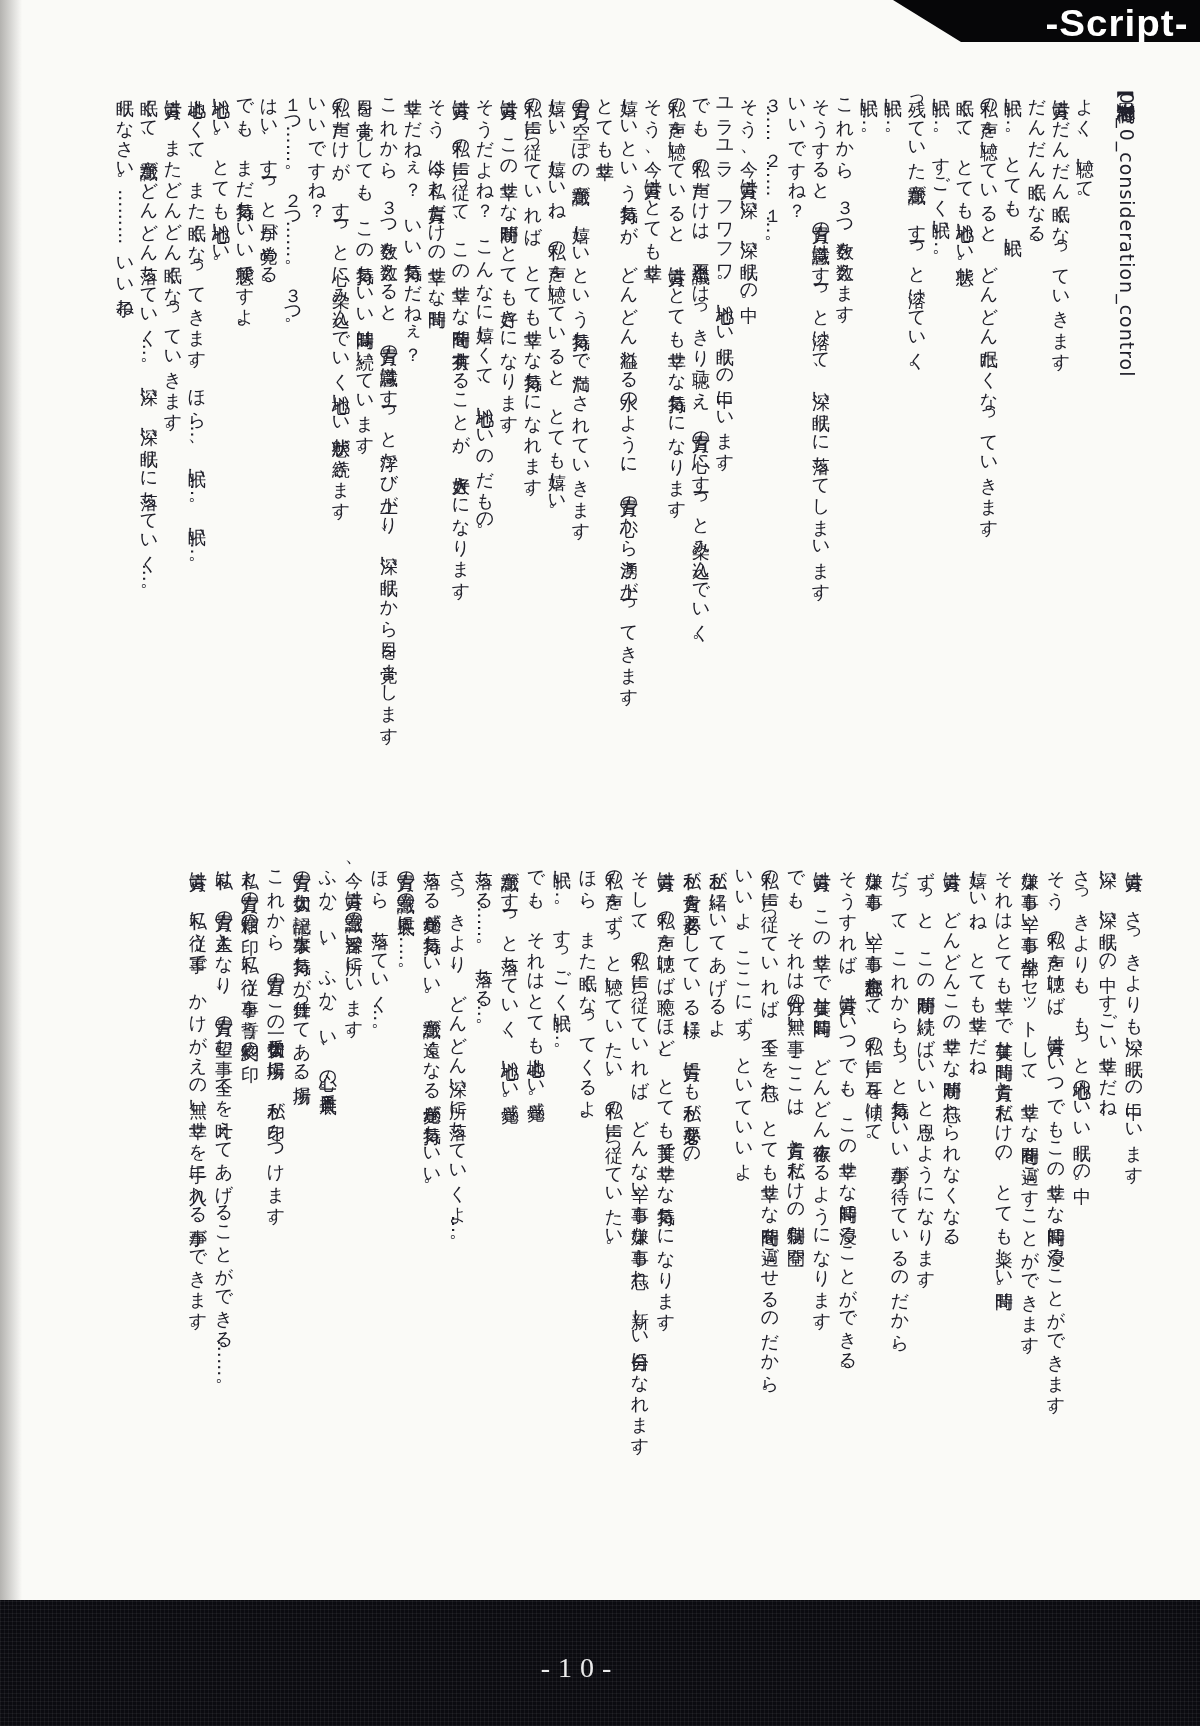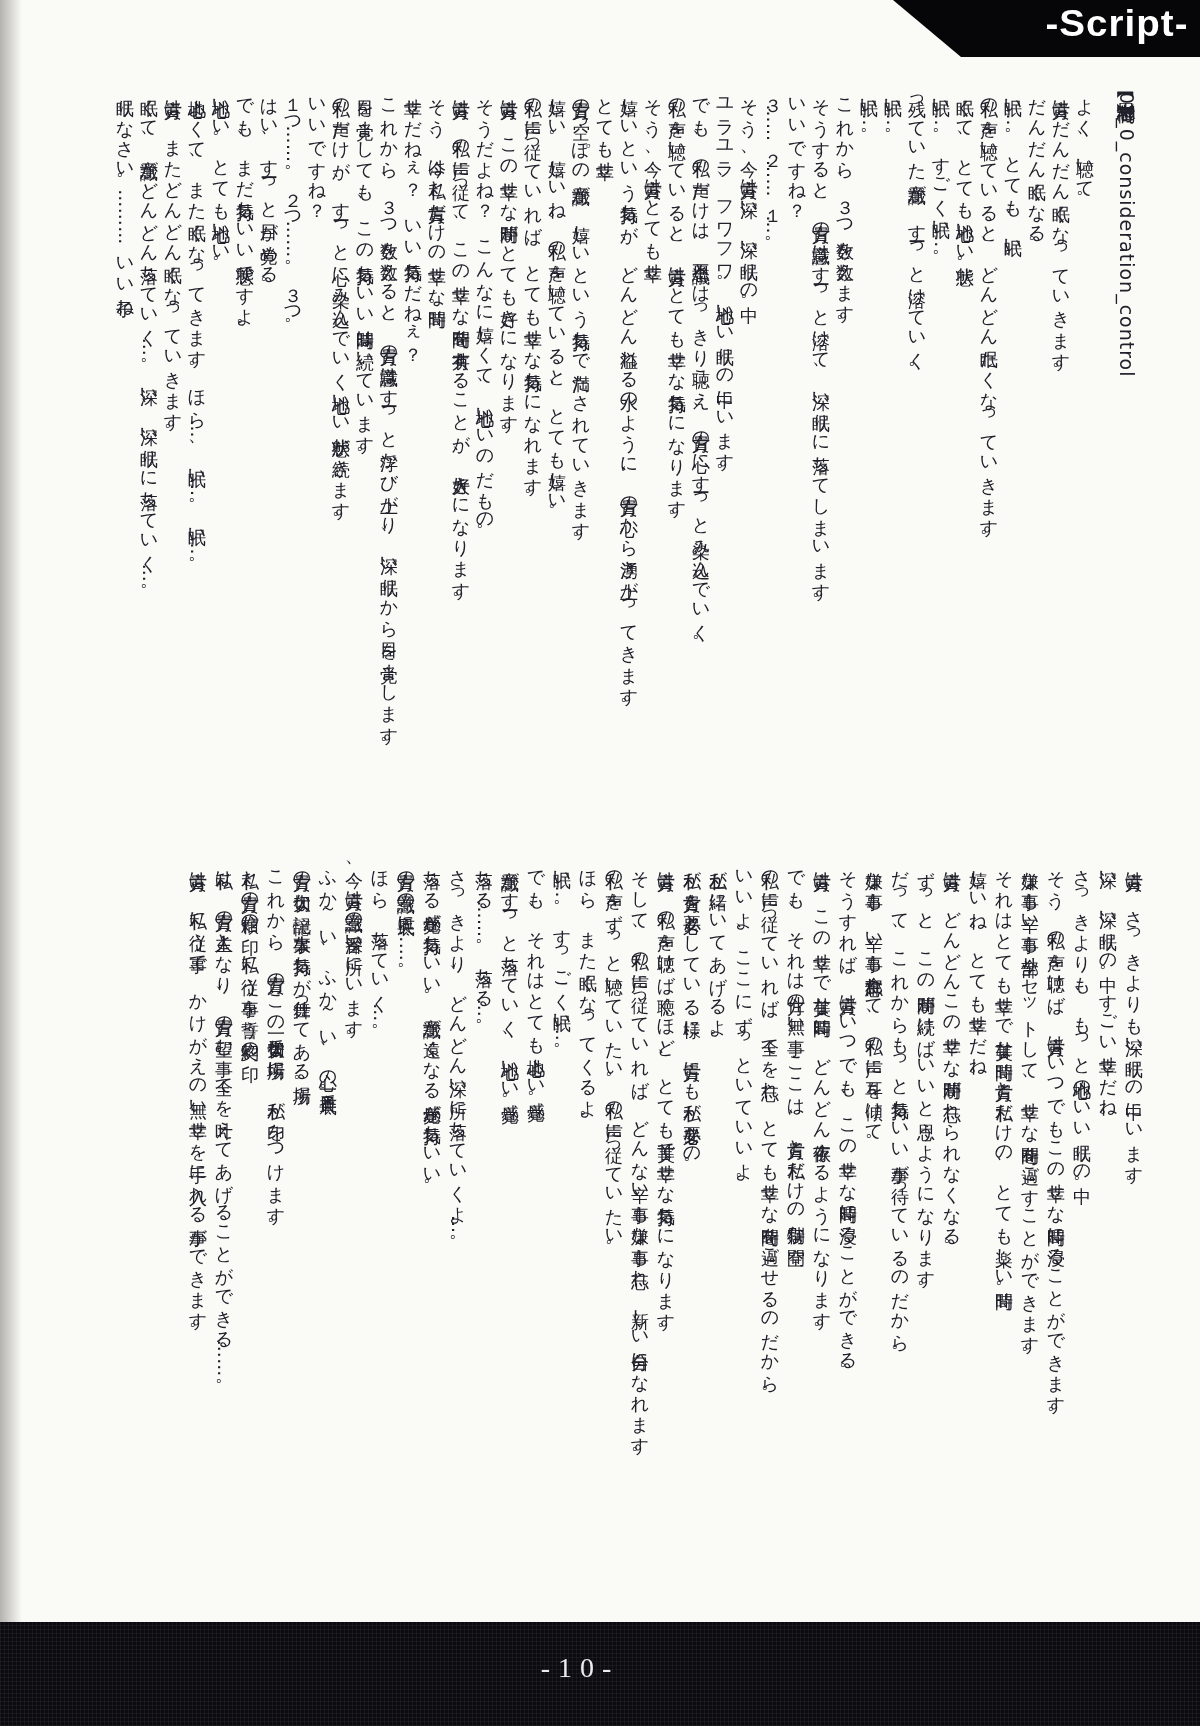--- a/index.html
+++ b/index.html
@@ -9,21 +9,21 @@
     background:#fafaf7;
     overflow:hidden;
     font-family:"DejaVu Sans",sans-serif;
   }
   .scan-edge{
     position:absolute;left:0;top:0;width:26px;height:100%;
     background:linear-gradient(to right, rgba(110,108,105,0.5), rgba(110,108,105,0) 85%);
     pointer-events:none;
   }
   .banner{
-    position:absolute;top:0;left:855px;right:0;height:57px;
+    position:absolute;top:0;left:855px;right:0;height:42px;
     background:#060608;
     clip-path:polygon(38px 0, 100% 0, 100% 100%, 106px 100%);
   }
   .banner-label{
     position:absolute;top:3px;right:12px;
     color:#ffffff;
     font-family:"Liberation Sans",sans-serif;
     font-weight:bold;
     font-size:37px;
     letter-spacing:1px;
@@ -51,21 +51,21 @@
   .v-block p{margin:0;padding:0;}
   .top-body{
     top:86px;right:103px;height:680px;
     line-height:24px;
   }
   .bottom-body{
     top:858px;right:53px;height:690px;
     line-height:26px;
   }
   .footer-band{
-    position:absolute;left:0;bottom:0;width:100%;height:104px;
+    position:absolute;left:0;bottom:0;width:100%;height:126px;
     background-color:#0b0b10;
     background-image:
       repeating-linear-gradient(0deg, rgba(255,255,255,0.05) 0 1px, transparent 1px 4px),
       repeating-linear-gradient(90deg, rgba(255,255,255,0.05) 0 1px, transparent 1px 4px);
   }
   .page-number{
     position:absolute;bottom:42px;left:470px;width:220px;
     text-align:center;
     color:#ececec;
     font-family:"Liberation Serif",serif;

